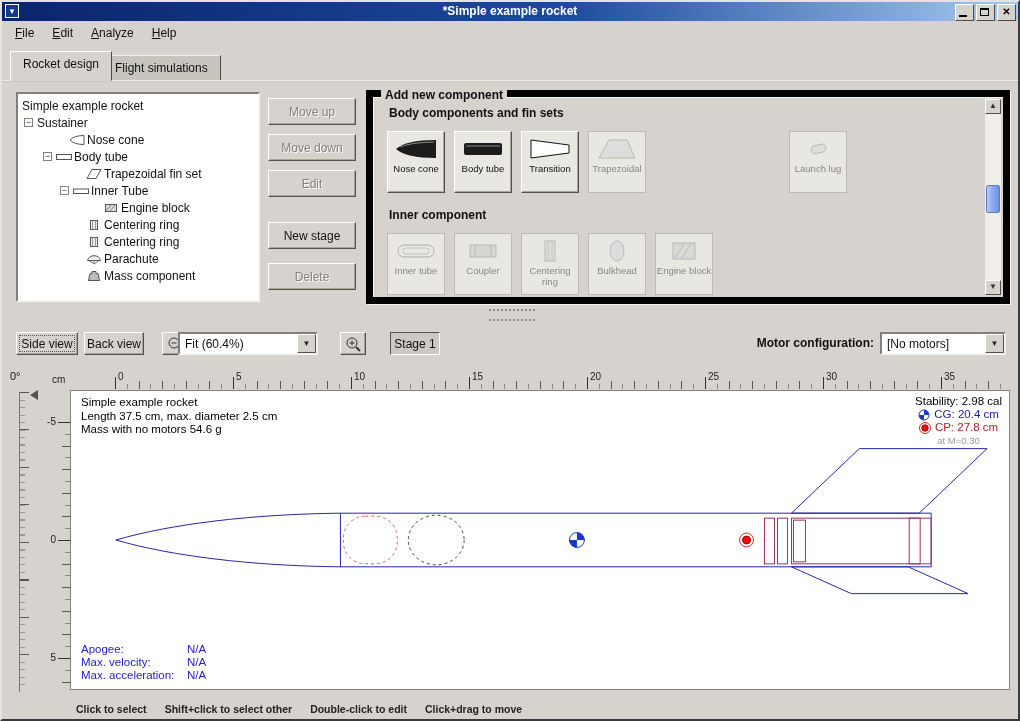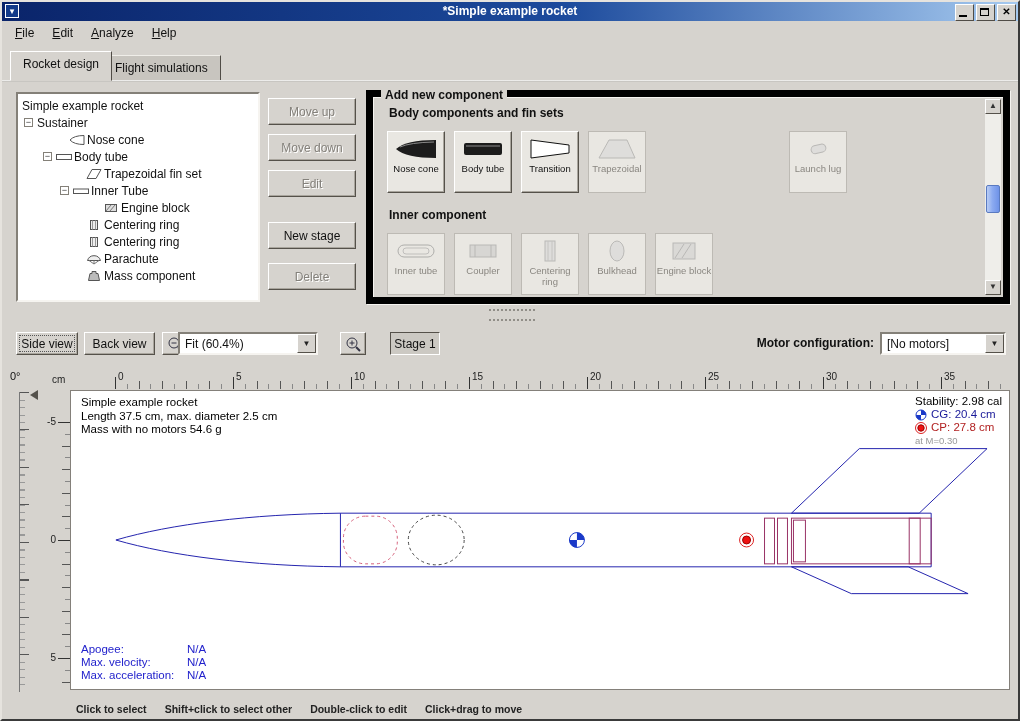--- a/index.html
+++ b/index.html
@@ -95,21 +95,21 @@
                      repeating-linear-gradient(to bottom,#555 0 1px,transparent 1px 23.6px),
                      repeating-linear-gradient(to bottom,#888 0 1px,transparent 1px 11.8px);
     background-size:12px 100%,8px 100%,5px 100%;background-repeat:no-repeat;
     background-position:right top,right top,right top;}
   .vnum{position:absolute;right:14px;font-size:10px;color:#222;}
   .drawing{position:absolute;left:68px;top:24px;width:940px;height:300px;background:#fff;
     border:1px solid #84807a;box-sizing:border-box;}
   .drawing svg.rocket{position:absolute;left:0;top:0;}
   .infoblock{position:absolute;left:10px;top:5px;font-size:11.5px;line-height:13.5px;color:#000;}
   .legend{position:absolute;right:7px;top:4px;text-align:right;font-size:11.5px;line-height:13px;}
-  .legendrow{display:flex;justify-content:flex-start;align-items:center;gap:4px;}
+  .legendrow{display:flex;justify-content:center;align-items:center;gap:4px;}
   .stabtxt{color:#000;}
   .cgtxt{color:#1a1a99;}
   .cptxt{color:#b22222;}
   .machtxt{color:#999;font-size:9.5px;}
   .flight{position:absolute;left:10px;bottom:7px;color:#2222cc;font-size:11.5px;line-height:13px;}
   .flight .frow{display:flex;}
   .flight .flabel{width:106px;}
   
   .statusbar{position:absolute;left:0;top:697px;right:0;height:20px;display:flex;align-items:center;
     padding-left:74px;gap:18px;font-size:10.5px;font-weight:bold;color:#222;}
@@ -324,21 +324,21 @@
     <div class="vscroll">
       <span class="sarrow" style="top:0">▲</span>
       <span class="sarrow" style="bottom:0">▼</span>
       <span class="sthumb"></span>
     </div>
   </div>
 
   <div class="splitter"></div>
 
   <div class="tbtn raised focusdots" style="left:14px;width:62px">Side view</div>
-  <div class="tbtn raised" style="left:82px;width:71px">Back view</div>
+  <div class="tbtn raised" style="left:82px;width:60px">Back view</div>
   <div class="tbtn raised" style="left:160px;width:26px">
     <svg width="18" height="18">
         <circle cx="8" cy="8" r="5" fill="none" stroke="#334"></circle>
         <path d="M12,12 L16,16" stroke="#334" stroke-width="2"></path>
         <path d="M5.5,8 H10.5" stroke="#334"></path>
       </svg>
   </div>
   <div class="combo" style="left:176px;width:140px">
     <span class="combotext">Fit (60.4%)</span>
     <span class="comboarrow">▼</span>

